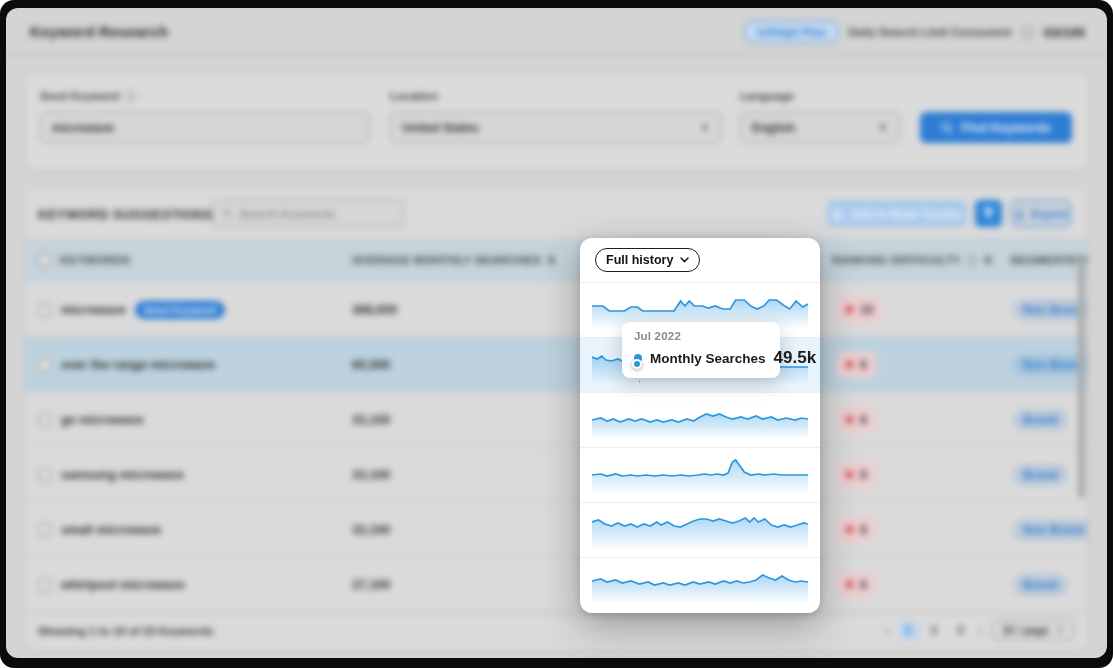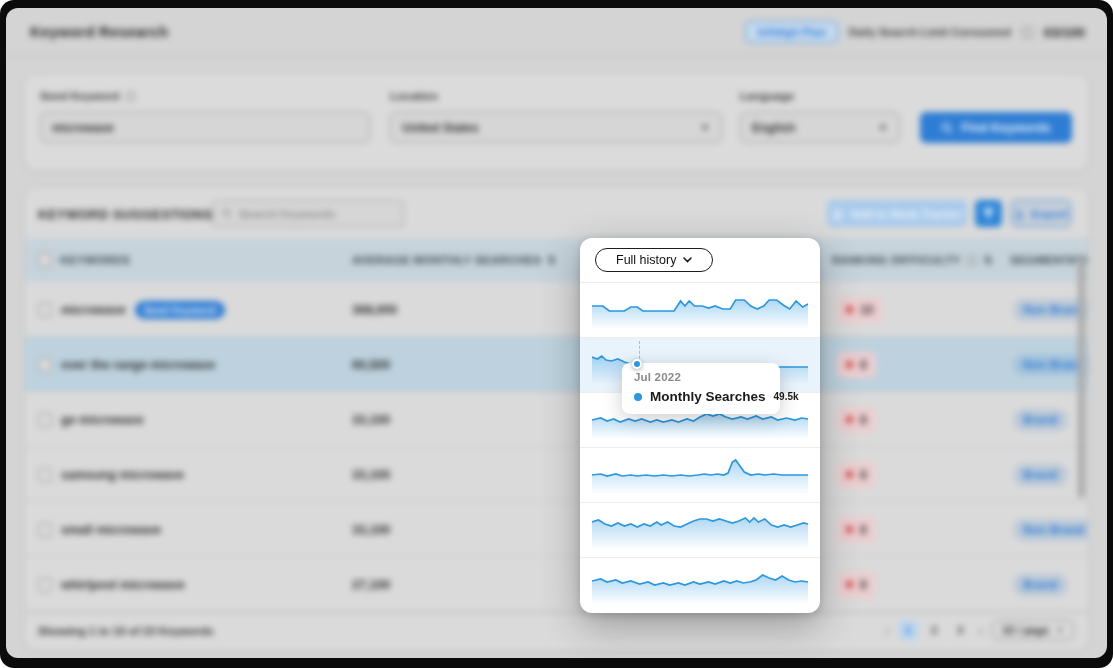--- a/index.html
+++ b/index.html
@@ -65,32 +65,32 @@
   .pg-chев, .pg-chev { color:#858585; font-size:13px; font-weight:700; padding:0 2px; }
   .pg-item { min-width:19px; height:19px; display:flex; align-items:center; justify-content:center; font-size:11.5px; font-weight:700; color:#454545; border-radius:4px; }
   .pg-item.active { background:#b9d6f0; color:#2e7dd4; }
   .pg-size { display:flex; align-items:center; gap:7px; border:1.3px solid #8f8f8f; border-radius:6px; padding:3px 9px; font-size:11px; font-weight:700; color:#303030; }
   .vscroll { position:absolute; left:1053px; top:70px; width:7px; height:240px; background:#a9a9a9; border-radius:4px; }
 
   
   .trend-card { position:absolute; left:574px; top:230px; width:240px; height:375px; background:#ffffff; border-radius:12px; box-shadow:0 12px 38px rgba(0,0,0,.30), 0 2px 8px rgba(0,0,0,.14); z-index:5; overflow:hidden; }
   .trend-head { position:relative; height:44px; display:flex; align-items:center; justify-content:space-between; padding:0 11px 0 15px; }
   .trend-title { font-size:13px; font-weight:800; color:#151515; letter-spacing:.4px; }
-  .range-pill { display:flex; align-items:center; gap:7px; border:1.6px solid #1d1d1d; border-radius:15px; padding:4px 20px; font-size:12.5px; font-weight:400; color:#111; cursor:pointer; background:#fff; }
+  .range-pill { display:flex; align-items:center; gap:7px; border:1.6px solid #1d1d1d; border-radius:15px; padding:4px 10px; font-size:12.5px; font-weight:700; color:#111; cursor:pointer; background:#fff; }
   .spark-row { position:relative; height:55px; border-top:1px solid #ededed; padding:5px 12px 0; }
   .spark-row.active { background:#e8f3fc; }
   .spark-row svg { width:216px; height:44px; display:block; }
   .hover-dash { position:absolute; left:59px; top:103px; height:42px; border-left:1.4px dashed #8fc4ea; z-index:2; }
   .hover-dot { position:absolute; left:52px; top:121px; width:10px; height:10px; border-radius:50%; background:#2b98e0; border:2px solid #fff; box-shadow:0 1px 4px rgba(0,0,0,.35); z-index:4; }
-  .tooltip { position:absolute; left:42px; top:84px; width:158px; background:#fff; border-radius:8px; box-shadow:0 5px 20px rgba(0,0,0,.20); padding:8px 12px 10px; z-index:3;margin-top:41px; }
+  .tooltip { position:absolute; left:42px; top:84px; width:158px; background:#fff; border-radius:8px; box-shadow:0 5px 20px rgba(0,0,0,.20); padding:8px 12px 10px; z-index:3; }
   .tt-date { font-size:11.5px; font-weight:700; color:#8b8b8b; letter-spacing:.2px; }
   .tt-line { margin-top:6px; display:flex; align-items:center; gap:8px; }
   .tt-dot { width:8px; height:8px; border-radius:50%; background:#2b98e0; flex:none; }
   .tt-series { font-size:13.5px; font-weight:800; color:#1b1b1b; white-space:nowrap; }
-  .tt-value { font-size:10px; font-weight:800; color:#1b1b1b; margin-left:auto; }
+  .tt-value { font-size:17px; font-weight:800; color:#1b1b1b; margin-left:auto; }
 </style>
 </head>
 <body>
 
 <div class="screen">
   <div class="blur-wrap">
 
     <div class="app-header">
       <div class="app-title">Keyword Research</div>
       <div class="header-right">

